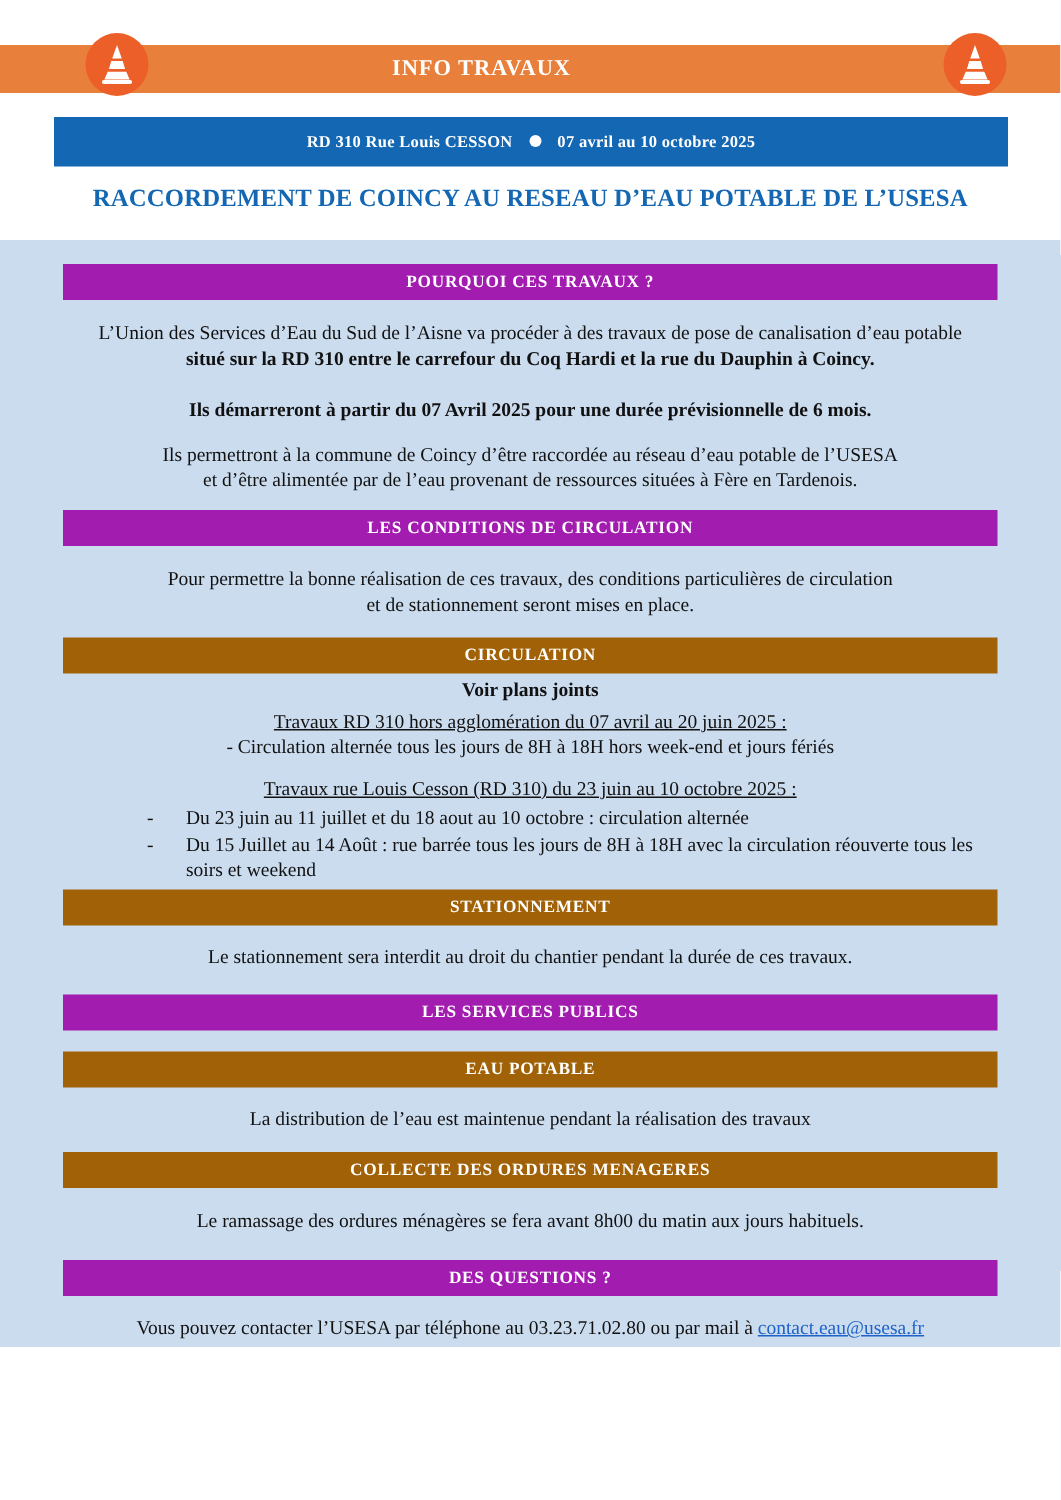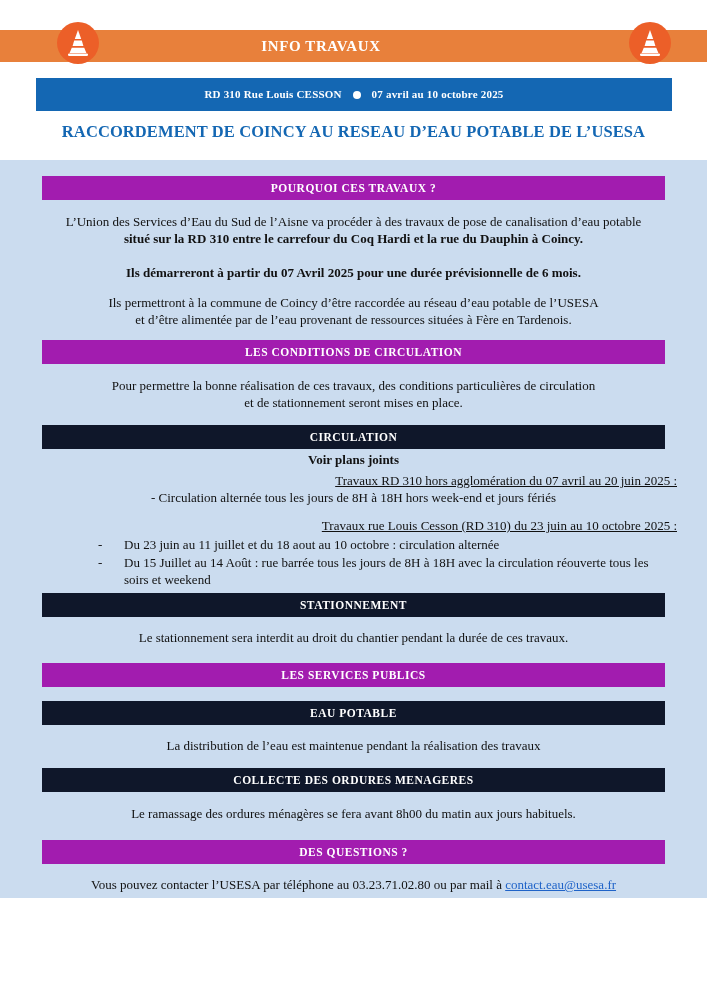--- a/index.html
+++ b/index.html
@@ -56,30 +56,30 @@
     position: absolute; left: 0; top: 160px; width: 707px; height: 738px;
     background: #CBDCEF;
   }
 
   .section-bar {
     position: absolute; left: 42px; width: 623px; height: 24px;
     display: flex; align-items: center; justify-content: center;
     color: #ffffff; font-size: 11.5px; font-weight: bold; letter-spacing: .5px;
   }
   .bar-orange { background: #a21caf; }
-  .bar-blue   { background: #0f172a; }
+  .bar-blue   { background: #a16207; }
 
   .para {
     position: absolute; left: 30px; width: 647px;
     text-align: center; color: #111111; font-size: 13px; line-height: 16.5px;
   }
   .b  { font-weight: bold; }
 
   .sched-head {
-    position: absolute; left: 30px; width: 647px; text-align: right;
+    position: absolute; left: 30px; width: 647px; text-align: center;
     font-size: 13px; color: #111; text-decoration: underline;
   }
   .sched-line {
     position: absolute; width: 647px; text-align: center;
     font-size: 13px; color: #111;
   }
   .bullets {
     position: absolute; left: 98px; width: 560px;
     font-size: 13px; color: #111; line-height: 17px;
   }

